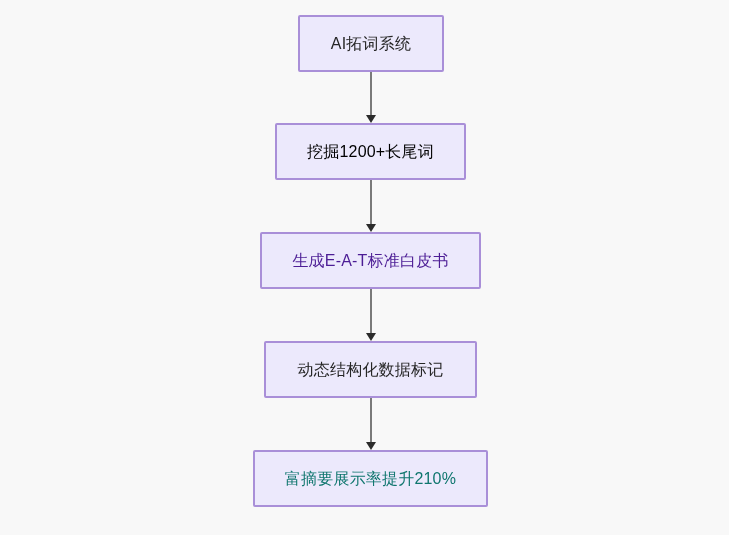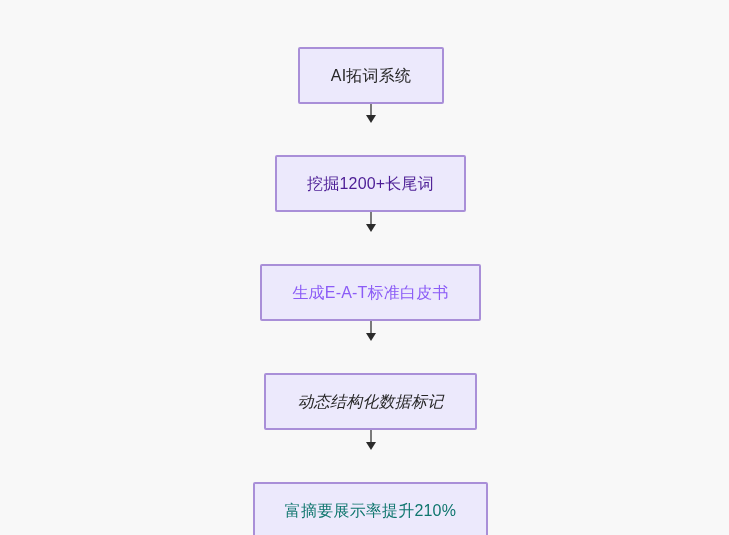--- a/index.html
+++ b/index.html
@@ -25,21 +25,20 @@
     border: 2px solid #a98fd8;
     border-radius: 2px;
     display: flex;
     align-items: center;
     justify-content: center;
     color: #262626;
     font-size: 16px;
     line-height: 1;
     letter-spacing: 0.2px;
     white-space: nowrap;
-    margin-top: 32px;
   }
   .edge {
     position: absolute;
     width: 0;
     height: 0;
   }
   .edge-line {
     position: absolute;
     left: -1px;
     top: 0;
@@ -70,17 +69,17 @@
     </div>
     <div class="edge" style="left: 371px; top: 289px;">
       <div class="edge-line" style="height: 45px; background: rgb(122, 122, 122);"></div>
       <div class="edge-head" style="top: 44px; border-top-color: rgb(43, 43, 43);"></div>
     </div>
     <div class="edge" style="left: 371px; top: 398px;">
       <div class="edge-line" style="height: 45px; background: rgb(122, 122, 122);"></div>
       <div class="edge-head" style="top: 44px; border-top-color: rgb(43, 43, 43);"></div>
     </div>
     <div class="node" style="left: 298px; top: 15px; width: 146px; height: 57px; background: rgb(236, 233, 252); border-color: rgb(169, 143, 216); color: rgb(38, 38, 38);">AI拓词系统</div>
-    <div class="node" style="left: 275px; top: 123px; width: 191px; height: 57px; background: rgb(236, 233, 252); border-color: rgb(169, 143, 216); color: #4c1d95;">挖掘1200+长尾词</div>
-    <div class="node" style="left: 260px; top: 232px; width: 221px; height: 57px; background: rgb(236, 233, 252); border-color: rgb(169, 143, 216); color: #8b5cf6;">生成E-A-T标准白皮书</div>
-    <div class="node" style="left: 264px; top: 341px; width: 213px; height: 57px; background: rgb(236, 233, 252); border-color: rgb(169, 143, 216); color: rgb(38, 38, 38); font-style: italic;">动态结构化数据标记</div>
+    <div class="node" style="left: 275px; top: 123px; width: 191px; height: 57px; background: rgb(236, 233, 252); border-color: rgb(169, 143, 216); color: #000000;">挖掘1200+长尾词</div>
+    <div class="node" style="left: 260px; top: 232px; width: 221px; height: 57px; background: rgb(236, 233, 252); border-color: rgb(169, 143, 216); color: #4c1d95;">生成E-A-T标准白皮书</div>
+    <div class="node" style="left: 264px; top: 341px; width: 213px; height: 57px; background: rgb(236, 233, 252); border-color: rgb(169, 143, 216); color: rgb(38, 38, 38);">动态结构化数据标记</div>
     <div class="node" style="left: 253px; top: 450px; width: 235px; height: 57px; background: rgb(236, 233, 252); border-color: rgb(169, 143, 216); color: #0f766e;">富摘要展示率提升210%</div>
   </div>
 
 </body></html>

